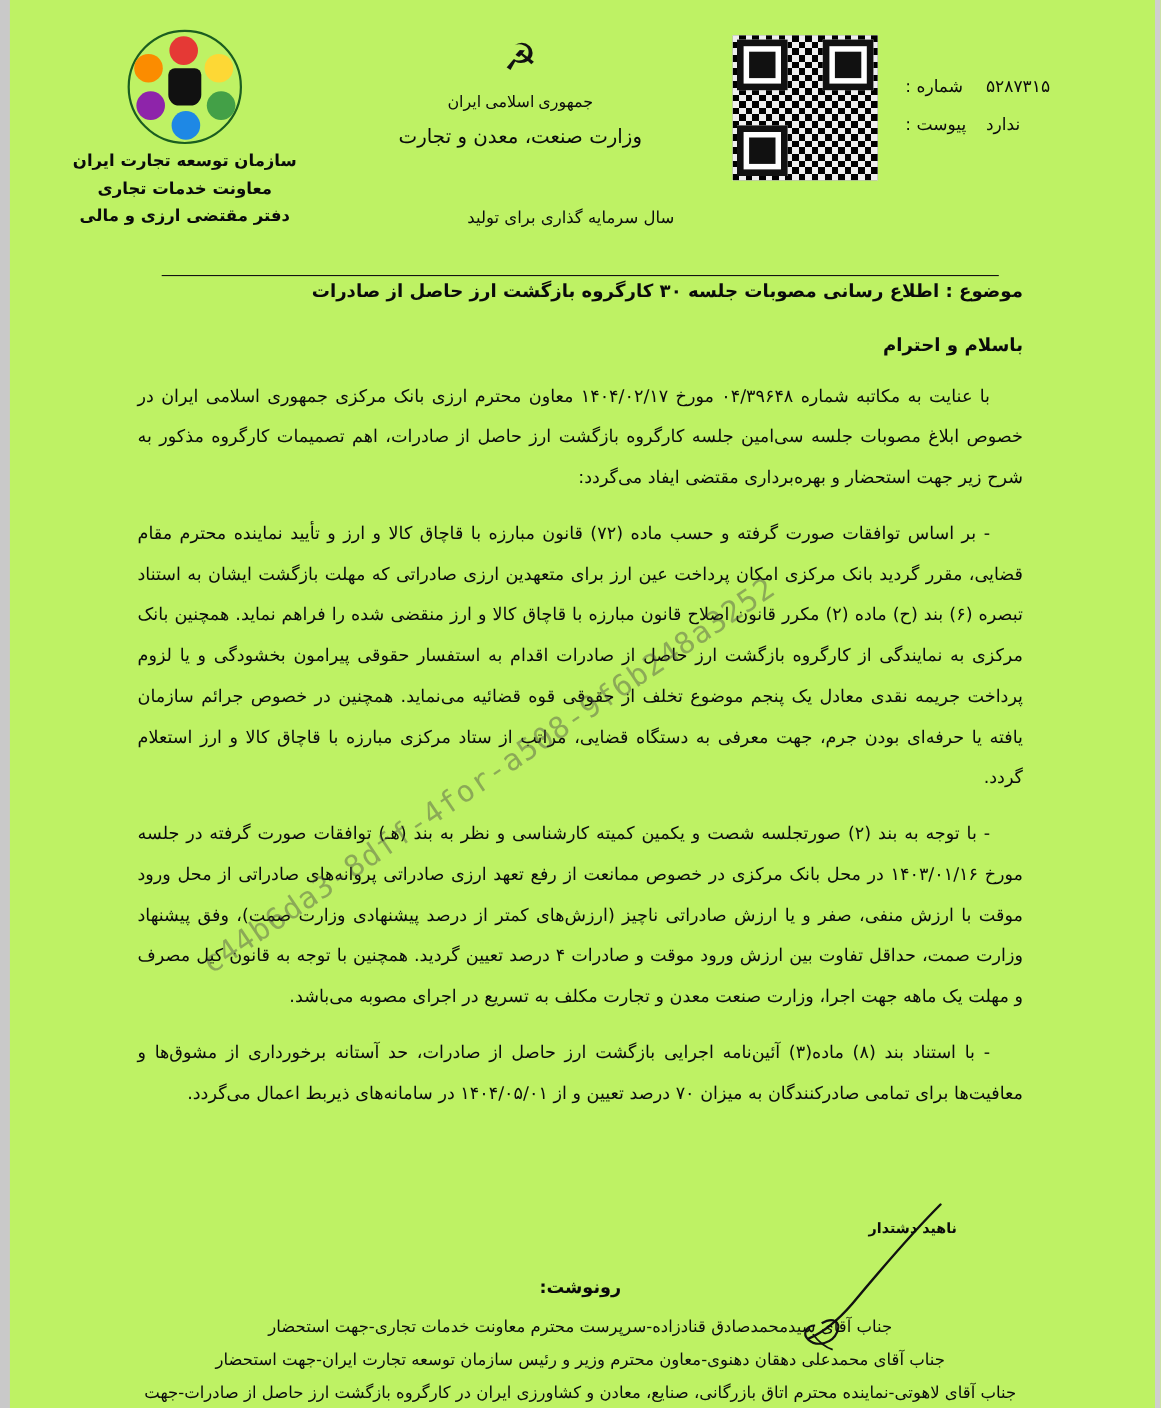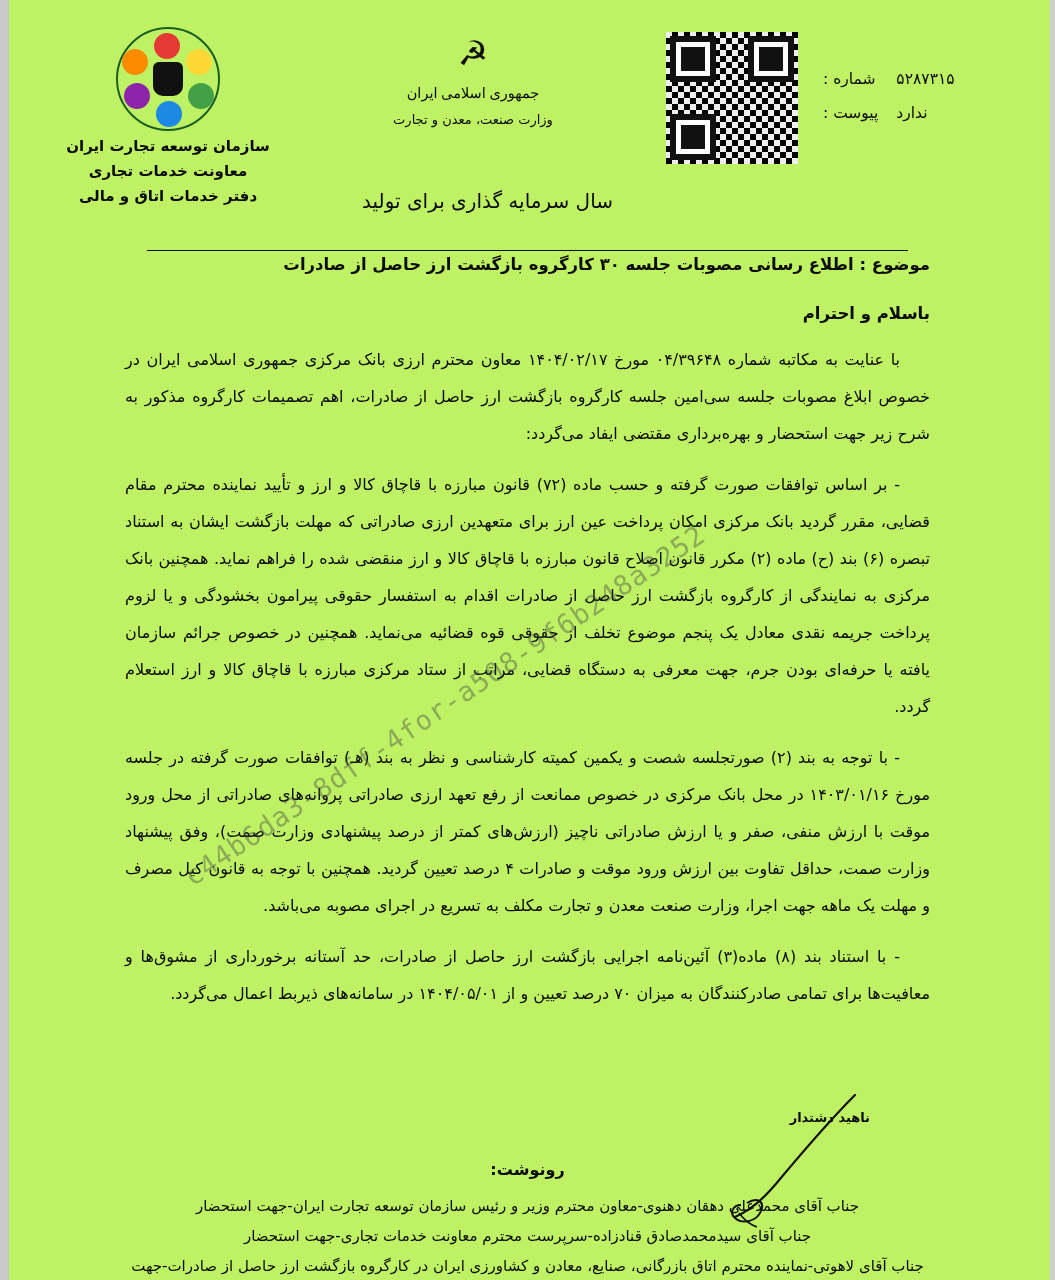--- a/index.html
+++ b/index.html
@@ -98,21 +98,21 @@
     text-align: center;
     line-height: 1.9;
   }
   .emblem .mark {
     font-size: 34px;
     color: #111;
     line-height: 1;
     margin-bottom: 10px;
   }
   .emblem .t1 { font-size: 14.5px; font-family: Liberation Serif, serif; }
-  .emblem .t2 { font-size: 13px; }
+  .emblem .t2 { font-size: 18px; }
 
   .org {
     position: absolute;
     top: 10px;
     right: 700px;
     width: 330px;
     text-align: center;
   }
   .logo-wrap {
     display: flex;
@@ -151,21 +151,21 @@
   .org .line {
     font-size: 15px;
     line-height: 25px;
     font-weight: bold;
   }
 
   .slogan {
     position: absolute;
     top: 175px;
     right: 420px;
-    font-size: 20px;
+    font-size: 15px;
   }
   .rule {
     position: absolute;
     top: 236px;
     right: 125px;
     left: 125px;
     border-top: 1.6px solid #111;
   }
 
   
@@ -299,21 +299,21 @@
           <span class="dot" style="background:#fdd835; top:22px; left:70px;"></span>
           <span class="dot" style="background:#43a047; top:56px; left:72px;"></span>
           <span class="dot" style="background:#1e88e5; top:74px; left:40px;"></span>
           <span class="dot" style="background:#8e24aa; top:56px; left:8px;"></span>
           <span class="dot" style="background:#fb8c00; top:22px; left:6px;"></span>
           <span class="center"></span>
         </div>
       </div>
       <div class="line">سازمان توسعه تجارت ایران</div>
       <div class="line">معاونت خدمات تجاری</div>
-      <div class="line">دفتر خدمات اتاق و مالی</div>
+      <div class="line">دفتر مقتضی ارزی و مالی</div>
     </div>
 
     <div class="slogan">سال سرمایه گذاری برای تولید</div>
     <div class="rule"></div>
   </div>
 
   <div class="body">
 
     <div class="subject">موضوع : اطلاع رسانی مصوبات جلسه ۳۰ کارگروه بازگشت ارز حاصل از صادرات</div>
     <div class="greet">باسلام و احترام</div>
@@ -329,17 +329,17 @@
   <svg class="sign-scribble" viewBox="0 0 180 150">
     <path d="M150 10 C120 40, 95 70, 70 100 C58 114, 44 126, 30 132" stroke="#111" stroke-width="2.2" fill="none" stroke-linecap="round"></path>
     <path d="M42 118 C52 112, 60 116, 56 126 C52 136, 38 140, 30 133 C24 128, 28 120, 36 120" stroke="#111" stroke-width="2" fill="none"></path>
     <path d="M34 128 C40 136, 46 140, 52 142" stroke="#111" stroke-width="1.6" fill="none"></path>
   </svg>
 
   <div class="sign">ناهید دشتدار</div>
 
   <div class="cc">
     <div class="cc-title">رونوشت:</div>
+    <div class="cc-item">جناب آقای سیدمحمدصادق قنادزاده-سرپرست محترم معاونت خدمات تجاری-جهت استحضار</div>
     <div class="cc-item">جناب آقای محمدعلی دهقان دهنوی-معاون محترم وزیر و رئیس سازمان توسعه تجارت ایران-جهت استحضار</div>
-    <div class="cc-item">جناب آقای سیدمحمدصادق قنادزاده-سرپرست محترم معاونت خدمات تجاری-جهت استحضار</div>
     <div class="cc-item">جناب آقای لاهوتی-نماینده محترم اتاق بازرگانی، صنایع، معادن و کشاورزی ایران در کارگروه بازگشت ارز حاصل از صادرات-جهت استحضار و</div>
   </div>
 </div>
 
 </body></html>

